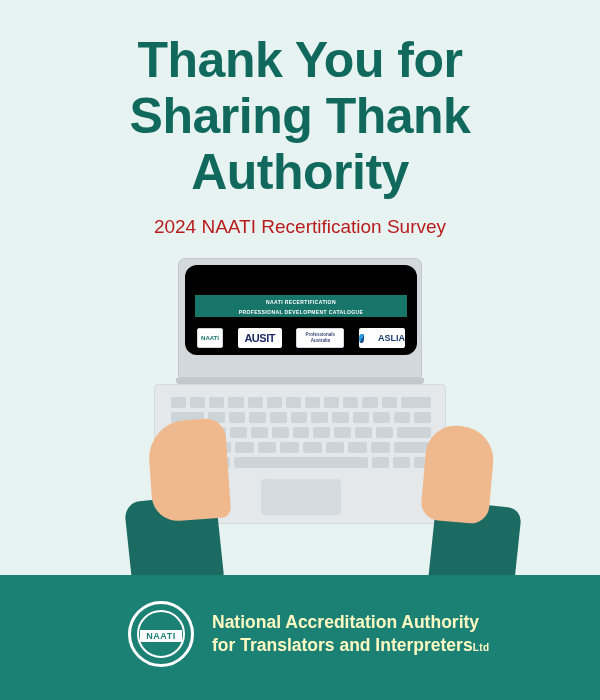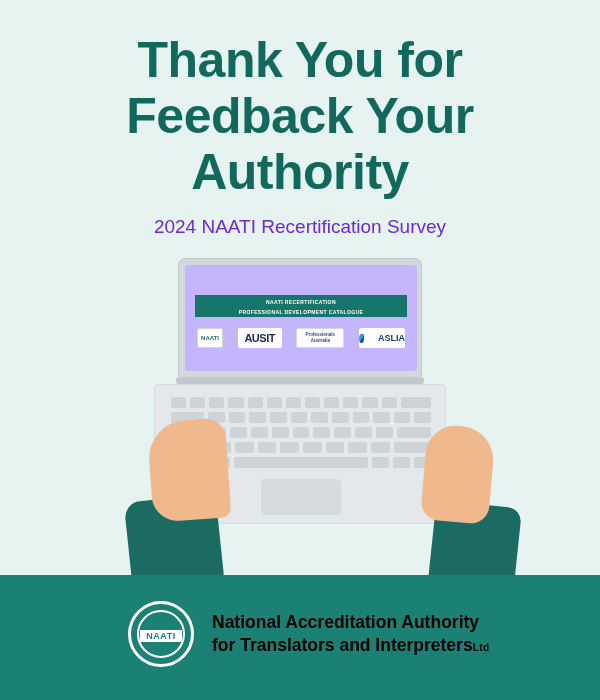--- a/index.html
+++ b/index.html
@@ -35,21 +35,21 @@
     letter-spacing: -0.5px;
   }
   .headline .l1, .headline .l2, .headline .l3 { display: block; }
 
   .subhead {
     position: absolute;
     top: 216px;
     left: 0;
     width: 600px;
     text-align: center;
-    color: #6d28d9;
+    color: #b91c1c;
     font-size: 19px;
     font-weight: normal;
   }
 
   
   .illustration {
     position: absolute;
     top: 258px;
     left: 0;
     width: 600px;
@@ -64,23 +64,23 @@
     height: 120px;
     background: #d3d8dc;
     border-radius: 7px 7px 2px 2px;
     border: 1px solid #c2c8cd;
   }
   .screen-inner {
     position: absolute;
     left: 6px;
     top: 6px;
     width: 232px;
-    height: 106px;
-    background: #c4b5fd;
-    border-radius: 3px;
+    height: 90px;
+    background: #000000;
+    border-radius: 12px;
     overflow: hidden;
   }
   .doc-band {
     position: absolute;
     left: 10px;
     top: 30px;
     width: 212px;
     height: 22px;
     background: #17756a;
     color: #ffffff;
@@ -270,39 +270,39 @@
     height: 12px;
     background: #ffffff;
     color: #1b8175;
     font-size: 9px;
     font-weight: bold;
     letter-spacing: .5px;
     text-align: center;
     line-height: 12px;
   }
   .footer-text {
-    color: #000000;
+    color: #fef9c3;
     font-size: 17.5px;
     font-weight: bold;
     line-height: 1.32;
   }
   .footer-text .l2 .ltd {
     font-size: 10px;
     font-weight: bold;
     letter-spacing: .5px;
   }
 </style>
 </head>
 <body>
 
 <div class="page">
 
   <div class="headline">
     <span class="l1">Thank You for</span>
-    <span class="l2">Feedback Your</span>
+    <span class="l2">Sharing Thank</span>
     <span class="l3">Authority</span>
   </div>
 
   <div class="subhead">2024 NAATI Recertification Survey</div>
 
   <div class="illustration">
 
     <div class="screen-outer">
       <div class="screen-inner">
         <div class="doc-band">

